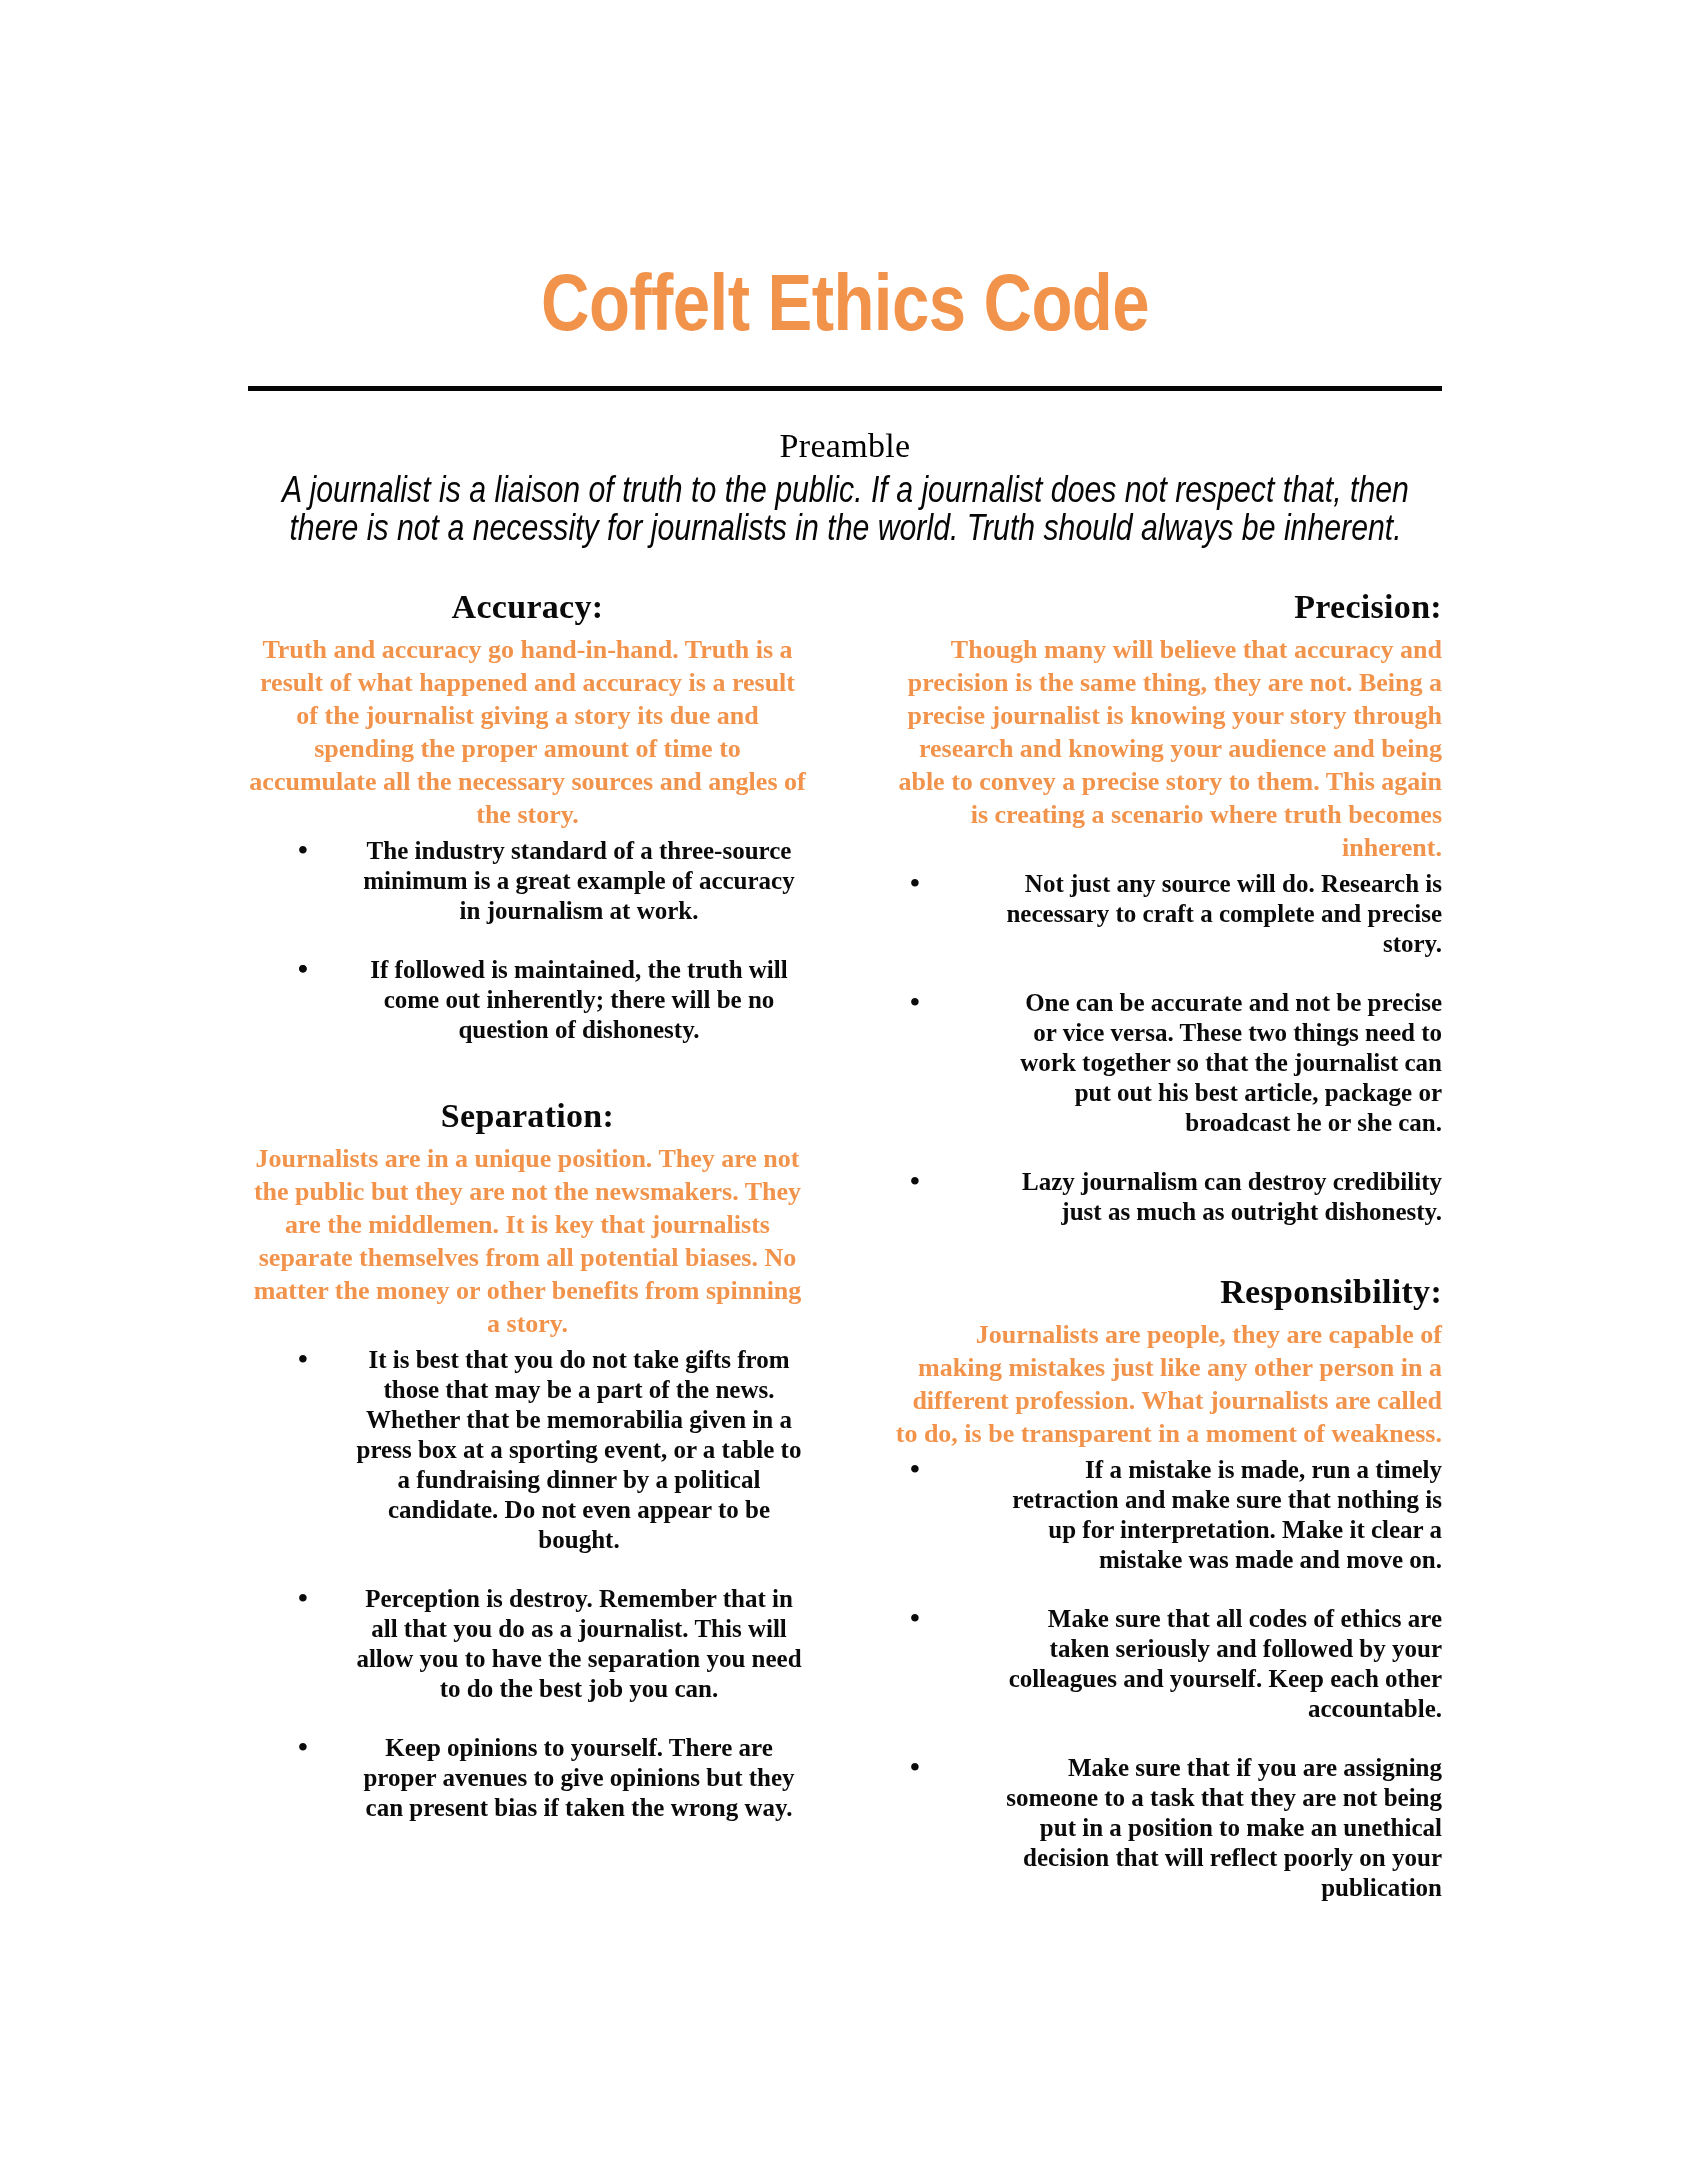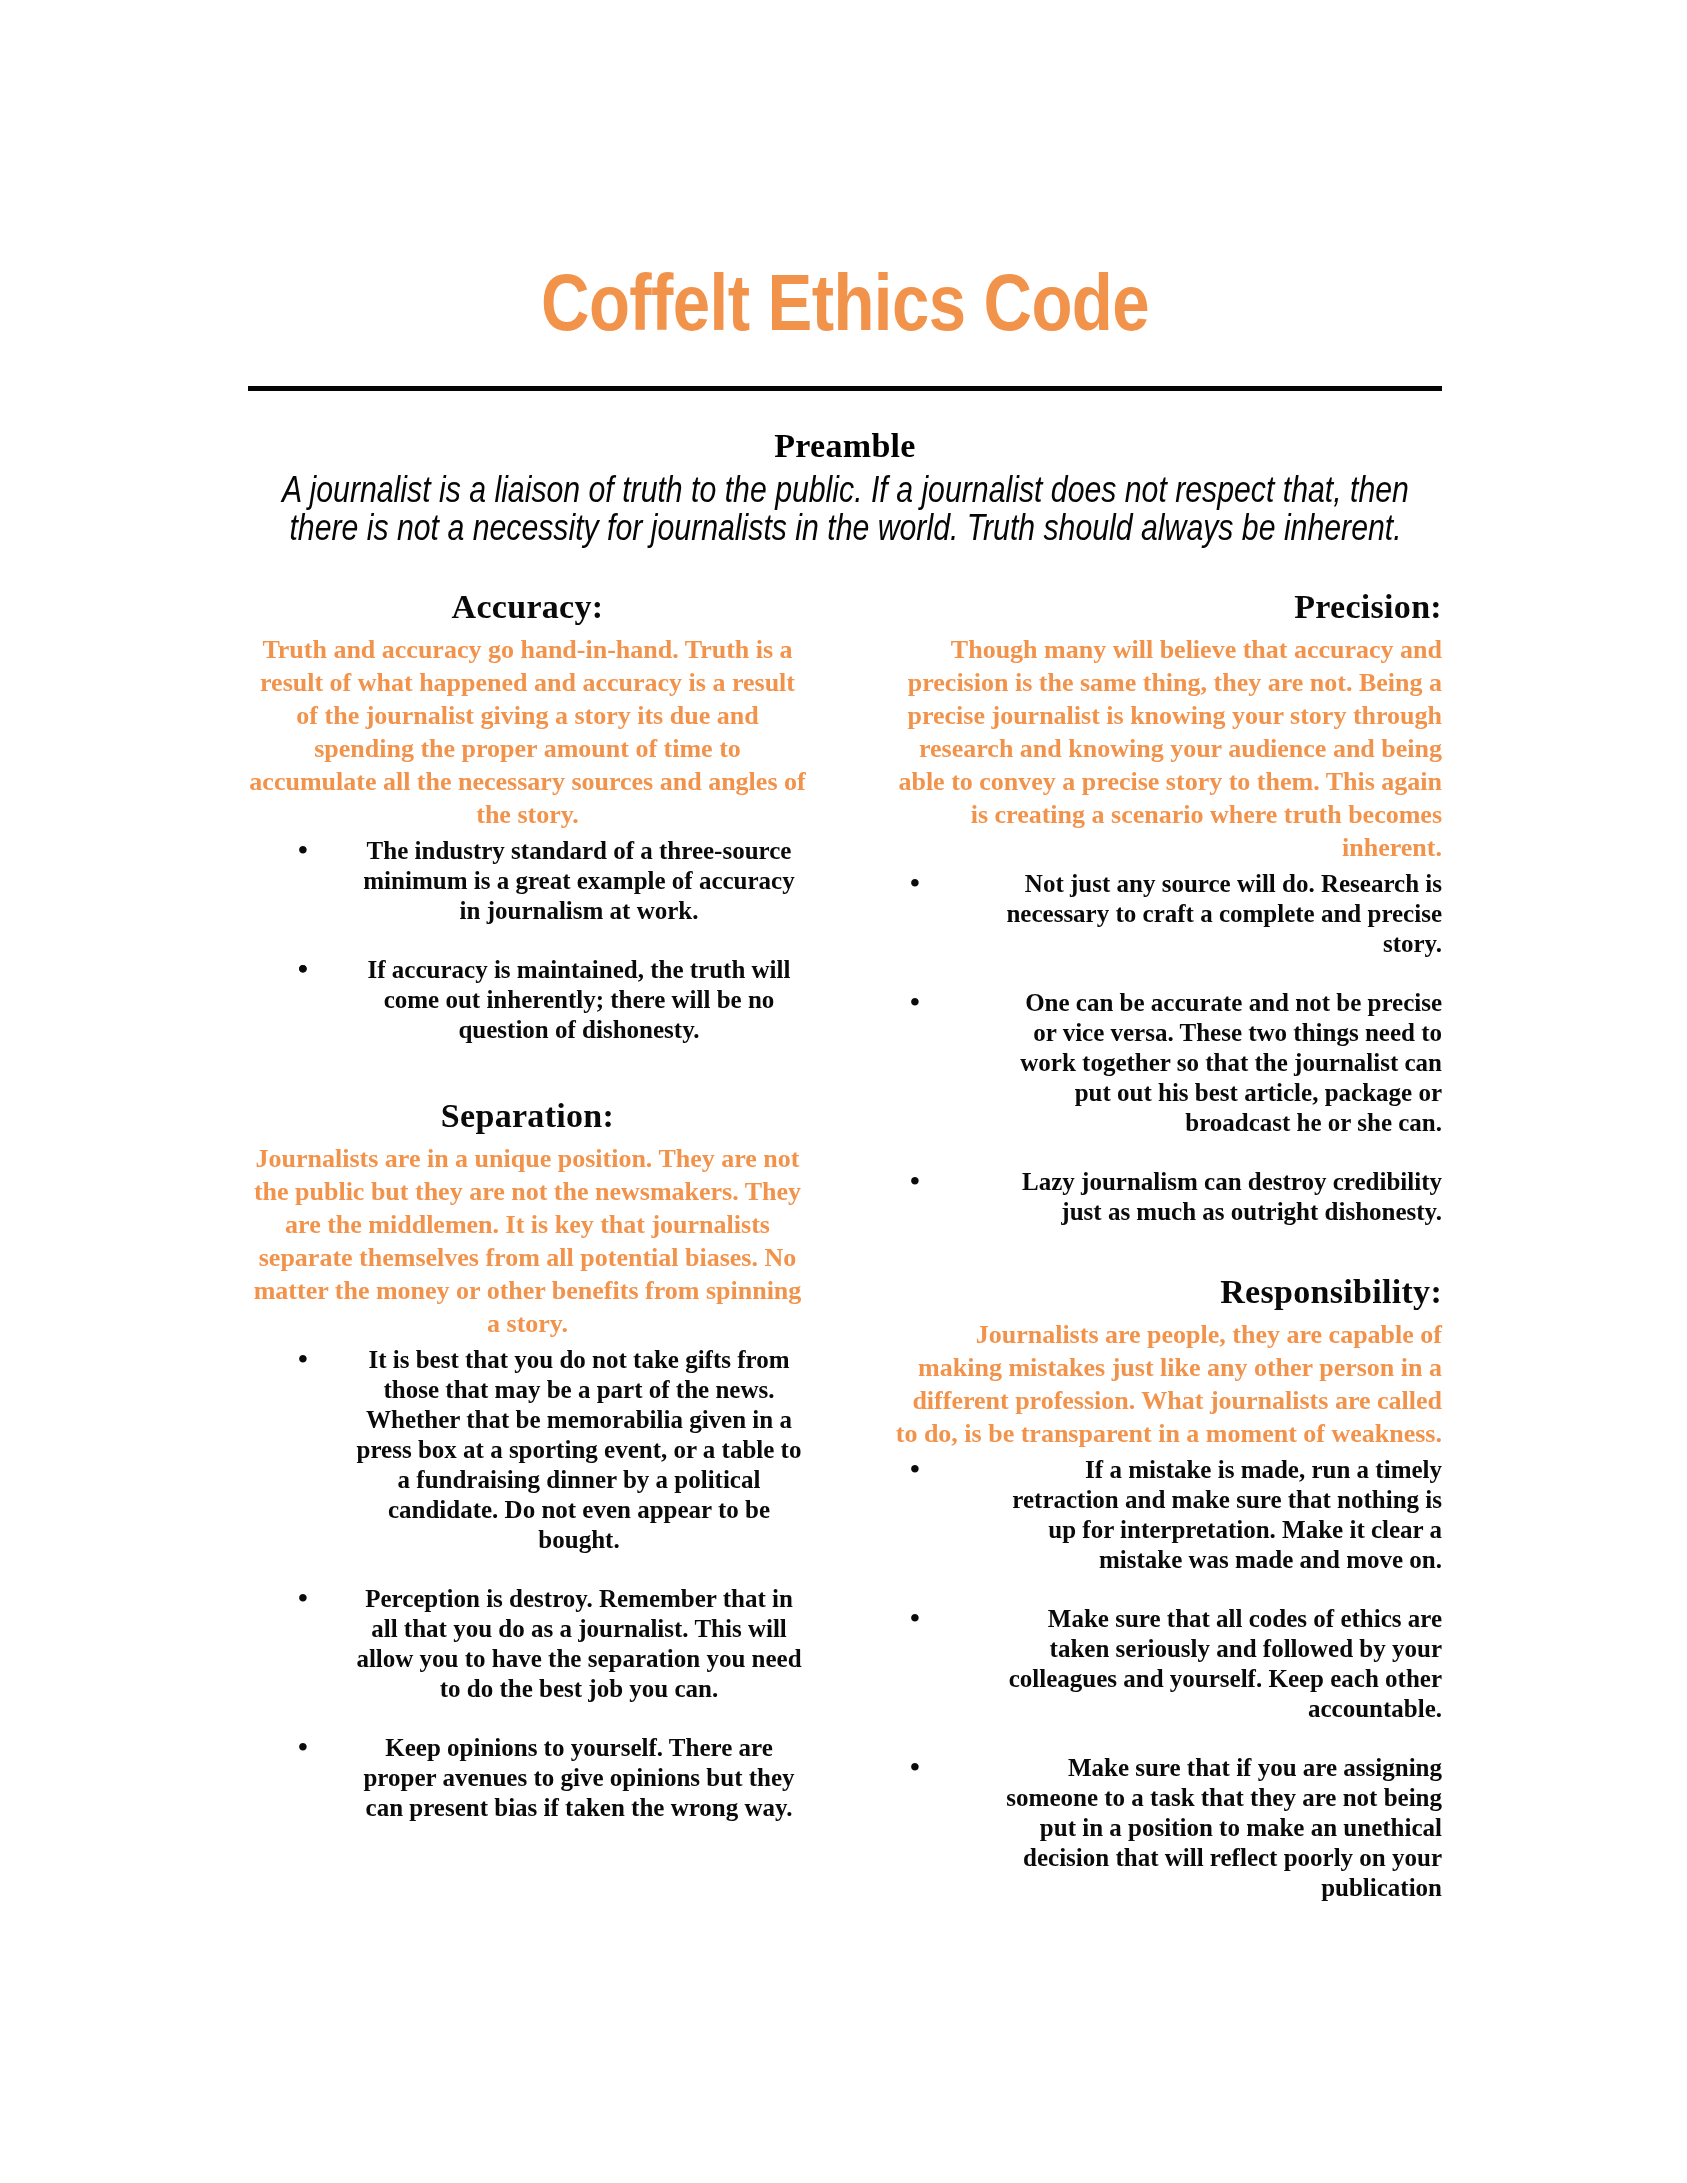--- a/index.html
+++ b/index.html
@@ -30,21 +30,21 @@
     letter-spacing: -0.7px;
   }
   .rule {
     margin-top: 38px;
     height: 4.6px;
     background: #050505;
   }
   .preamble-heading {
     margin-top: 36px;
     text-align: center;
-    font-weight: 700;
+    font-weight: 400;
     font-size: 34px;
     line-height: 38px;
     letter-spacing: 0.3px;
   }
   .preamble-body {
     width: 1421px;
     margin: 6.6px 0 0 -113px;
     transform: scaleX(0.84);
     transform-origin: 50% 0;
     text-align: center;
@@ -125,21 +125,21 @@
         <ul class="bullets">
           <li>
             <span class="marker">•</span>
             <span class="btext">The industry standard of a three-source minimum is a great example of accuracy in journalism at work.</span>
           </li>
           <li>
             <span class="marker">•</span>
           </li>
           <li>
             <span class="marker">•</span>
-            <span class="btext">If accuracy is maintained, the truth will come out inherently; there will be no question of dishonesty.</span>
+            <span class="btext">If followed is maintained, the truth will come out inherently; there will be no question of dishonesty.</span>
           </li>
         </ul>
       </div>
 
       <div class="sec">
         <h2 class="sec-heading">Separation:</h2>
         <p class="sec-intro">Journalists are in a unique position. They are not the public but they are not the newsmakers. They are the middlemen. It is key that journalists separate themselves from all potential biases. No matter the money or other benefits from spinning a story.</p>
         <ul class="bullets">
           <li>
             <span class="marker">•</span>

